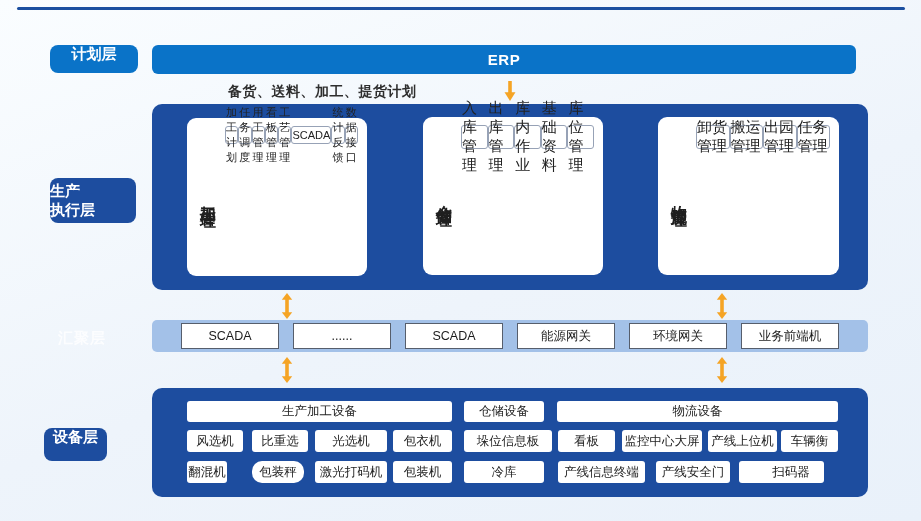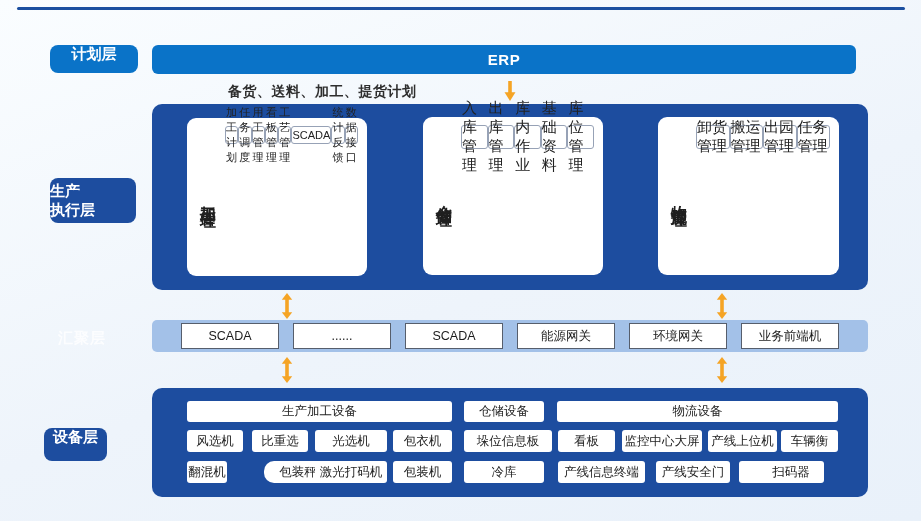--- a/index.html
+++ b/index.html
@@ -184,21 +184,21 @@
   <div class="dev-box header" style="left:35px;width:265px;">生产加工设备</div>
   <div class="dev-box header" style="left:312px;width:80px;">仓储设备</div>
   <div class="dev-box header" style="left:405px;width:281px;">物流设备</div>
 
   <div class="dev-box r1" style="left:35px;width:56px;">风选机</div>
   <div class="dev-box r1" style="left:100px;width:56px;">比重选</div>
   <div class="dev-box r1" style="left:163px;width:72px;">光选机</div>
   <div class="dev-box r1" style="left:241px;width:59px;">包衣机</div>
 
   <div class="dev-box r2" style="left:35px;width:40px;">翻混机</div>
-  <div class="dev-box r2" style="left:112px;width:68px;border-radius:10px;">包装秤</div>
+  <div class="dev-box r2" style="left:100px;width:52px;border-radius:10px;">包装秤</div>
   <div class="dev-box r2" style="left:163px;width:72px;">激光打码机</div>
   <div class="dev-box r2" style="left:241px;width:59px;">包装机</div>
 
   <div class="dev-box r1" style="left:312px;width:88px;">垛位信息板</div>
   <div class="dev-box r2" style="left:312px;width:80px;">冷库</div>
 
   <div class="dev-box r1" style="left:406px;width:57px;">看板</div>
   <div class="dev-box r1" style="left:470px;width:80px;">监控中心大屏</div>
   <div class="dev-box r1" style="left:556px;width:69px;">产线上位机</div>
   <div class="dev-box r1" style="left:629px;width:57px;">车辆衡</div>

